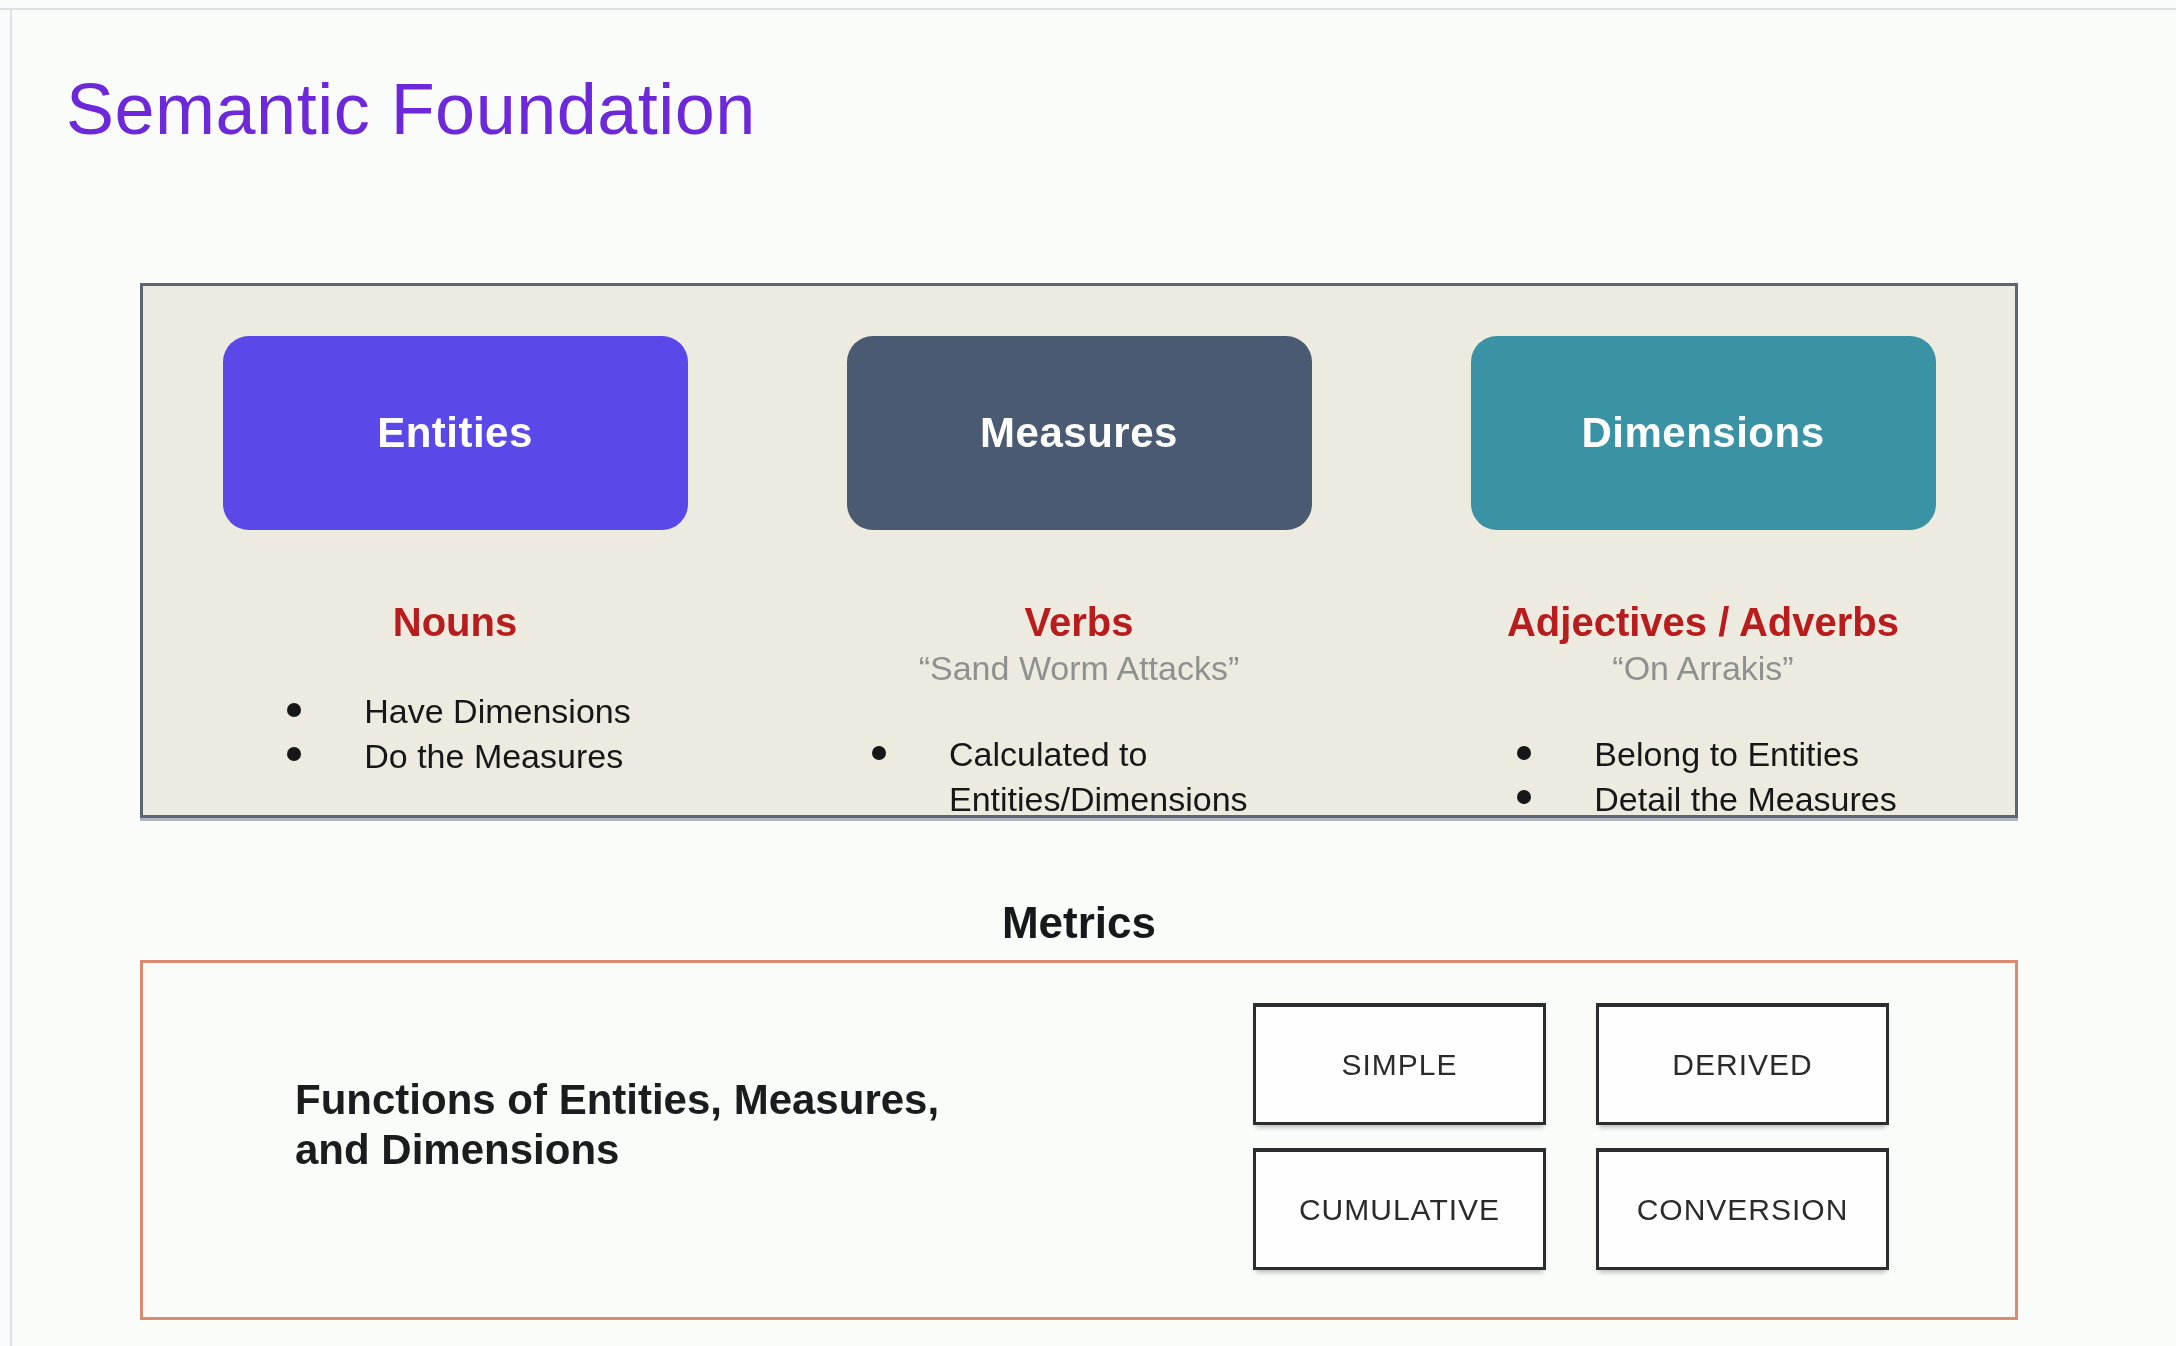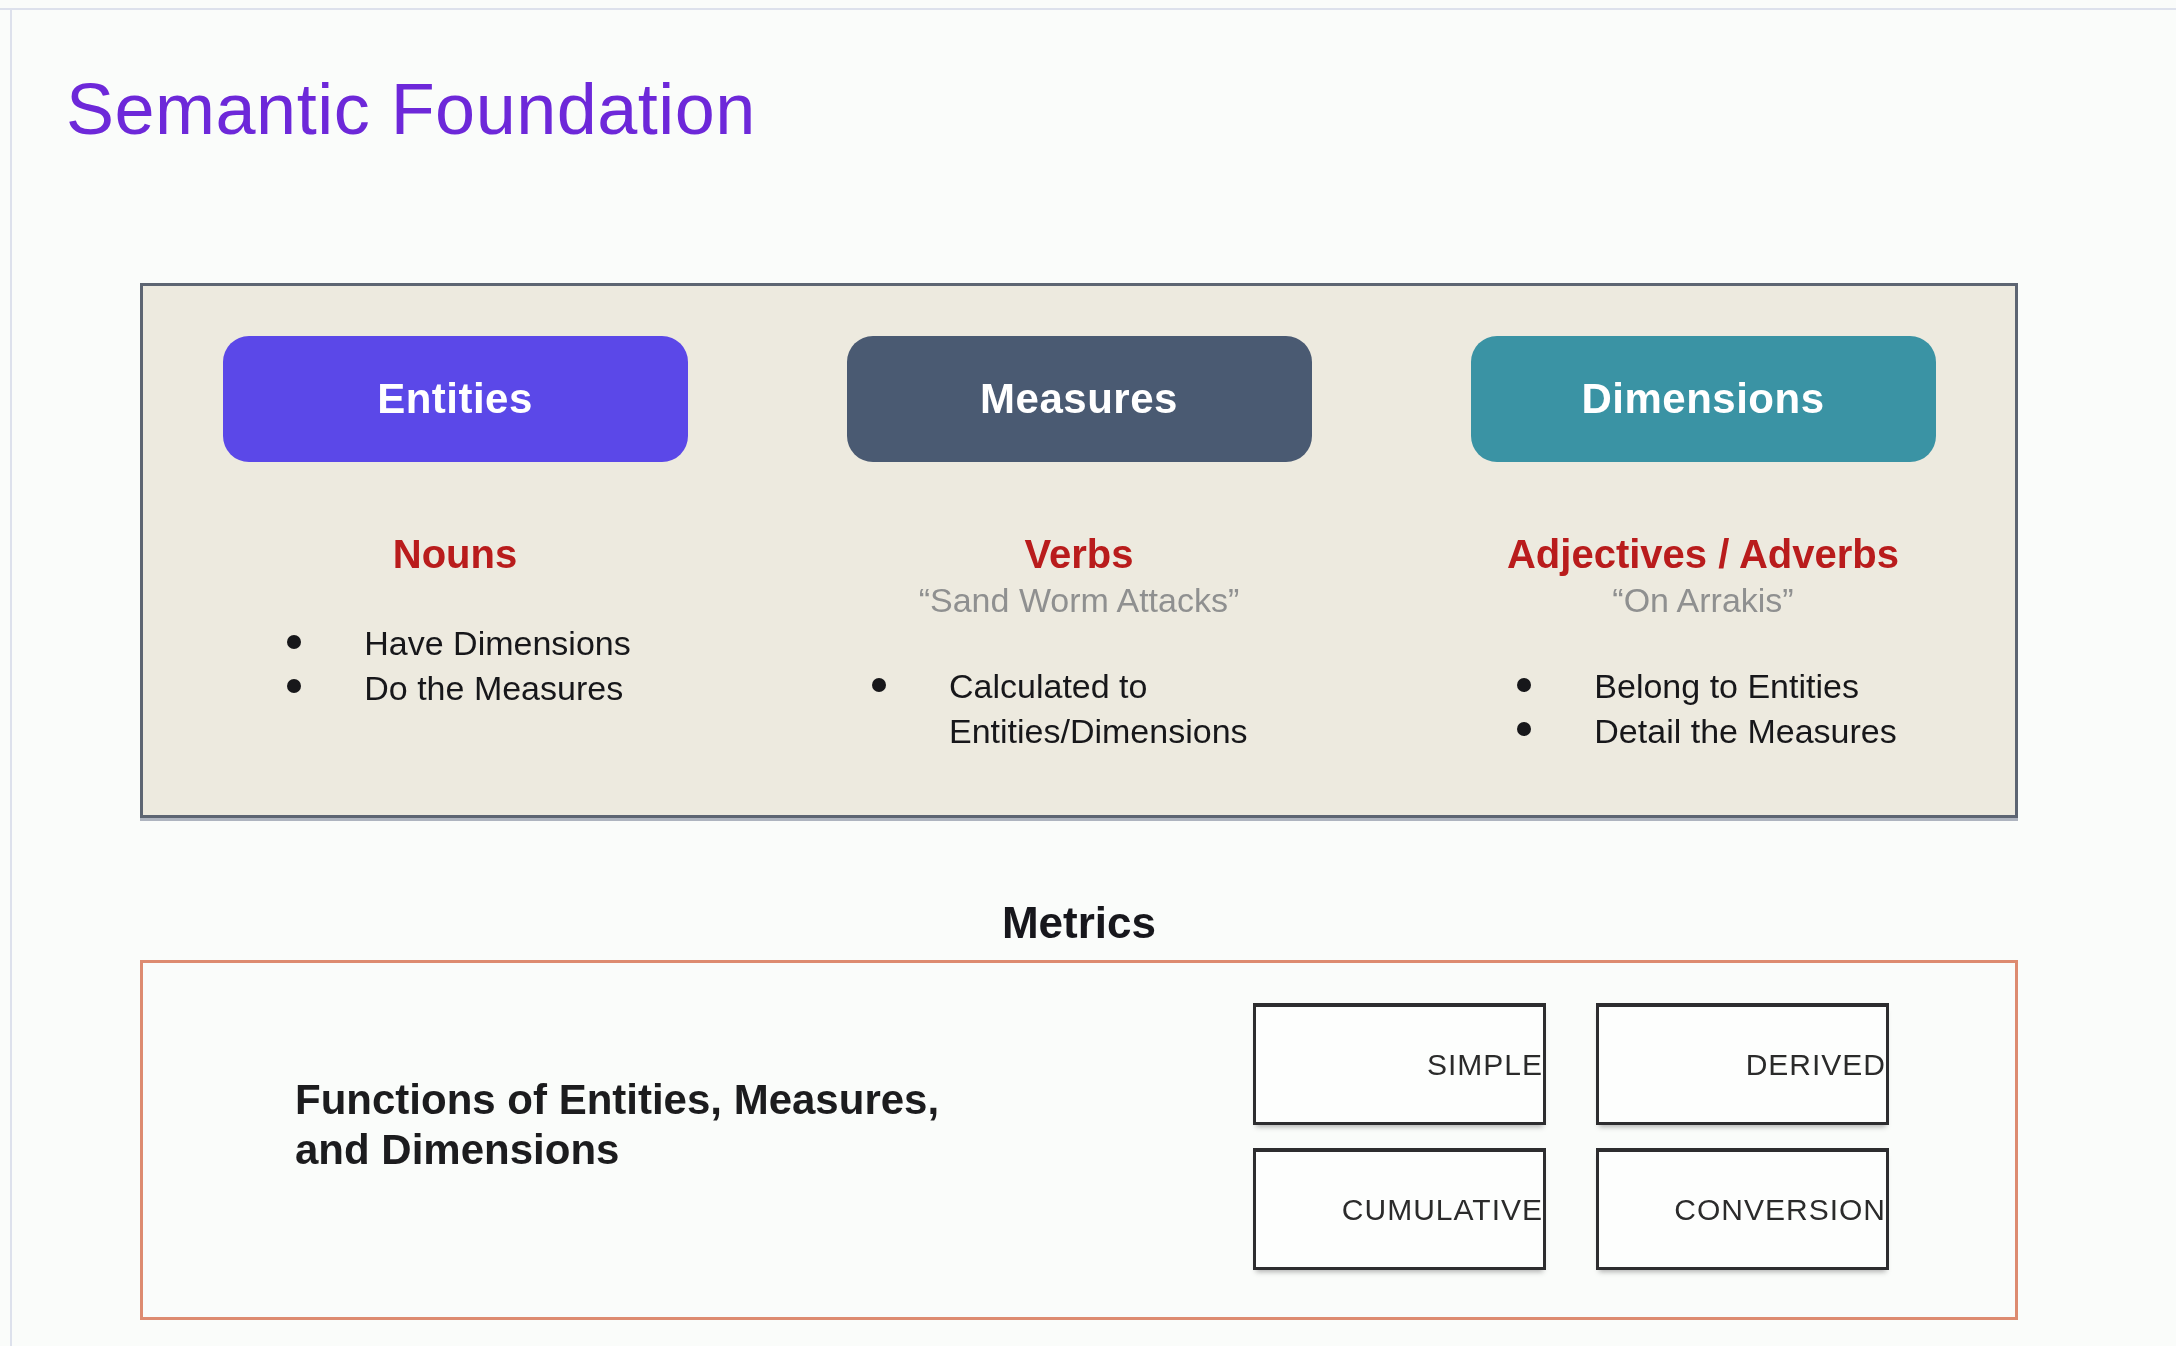--- a/index.html
+++ b/index.html
@@ -35,21 +35,21 @@
     width: 1878px; height: 535px;
     background: #edeadf;
     border: 3px solid #5d6572;
     box-shadow: 0 3px 0 #aeb4bf;
     box-sizing: border-box;
     display: flex;
   }
   .sm-col { flex: 1 1 0; text-align: center; }
 
   .pill {
-    width: 465px; height: 126px;
+    width: 465px; height: 194px;
     margin: 50px auto 0;
     border-radius: 26px;
     display: flex; align-items: center; justify-content: center;
     color: #ffffff; font-weight: 700; font-size: 42px;
     letter-spacing: 0.5px;
   }
 
   .subtitle { margin-top: 70px; font-size: 40px; font-weight: 700; color: #b91c1c; }
   .quote    { margin-top: 4px;  font-size: 34px; color: #8f9090; }
 
@@ -82,21 +82,21 @@
     display: grid;
     grid-template-columns: 313px 313px;
     grid-auto-rows: 122px;
     column-gap: 30px; row-gap: 23px;
   }
   .metric-card {
     background: #fdfefd;
     border: 3px solid #2d2d2f; border-top-width: 4px;
     box-shadow: 0 5px 5px -3px rgba(40,40,40,0.35);
     box-sizing: border-box;
-    display: flex; align-items: center; justify-content: flex-end;
+    display: flex; align-items: center; justify-content: center;
     font-size: 30px; letter-spacing: 1px; color: #2b2b2b; margin-left: 20px;
   }
 </style>
 </head>
 <body>
 
 <div class="slide">
   <div class="frame-top"></div>
   <div class="frame-left"></div>
 

